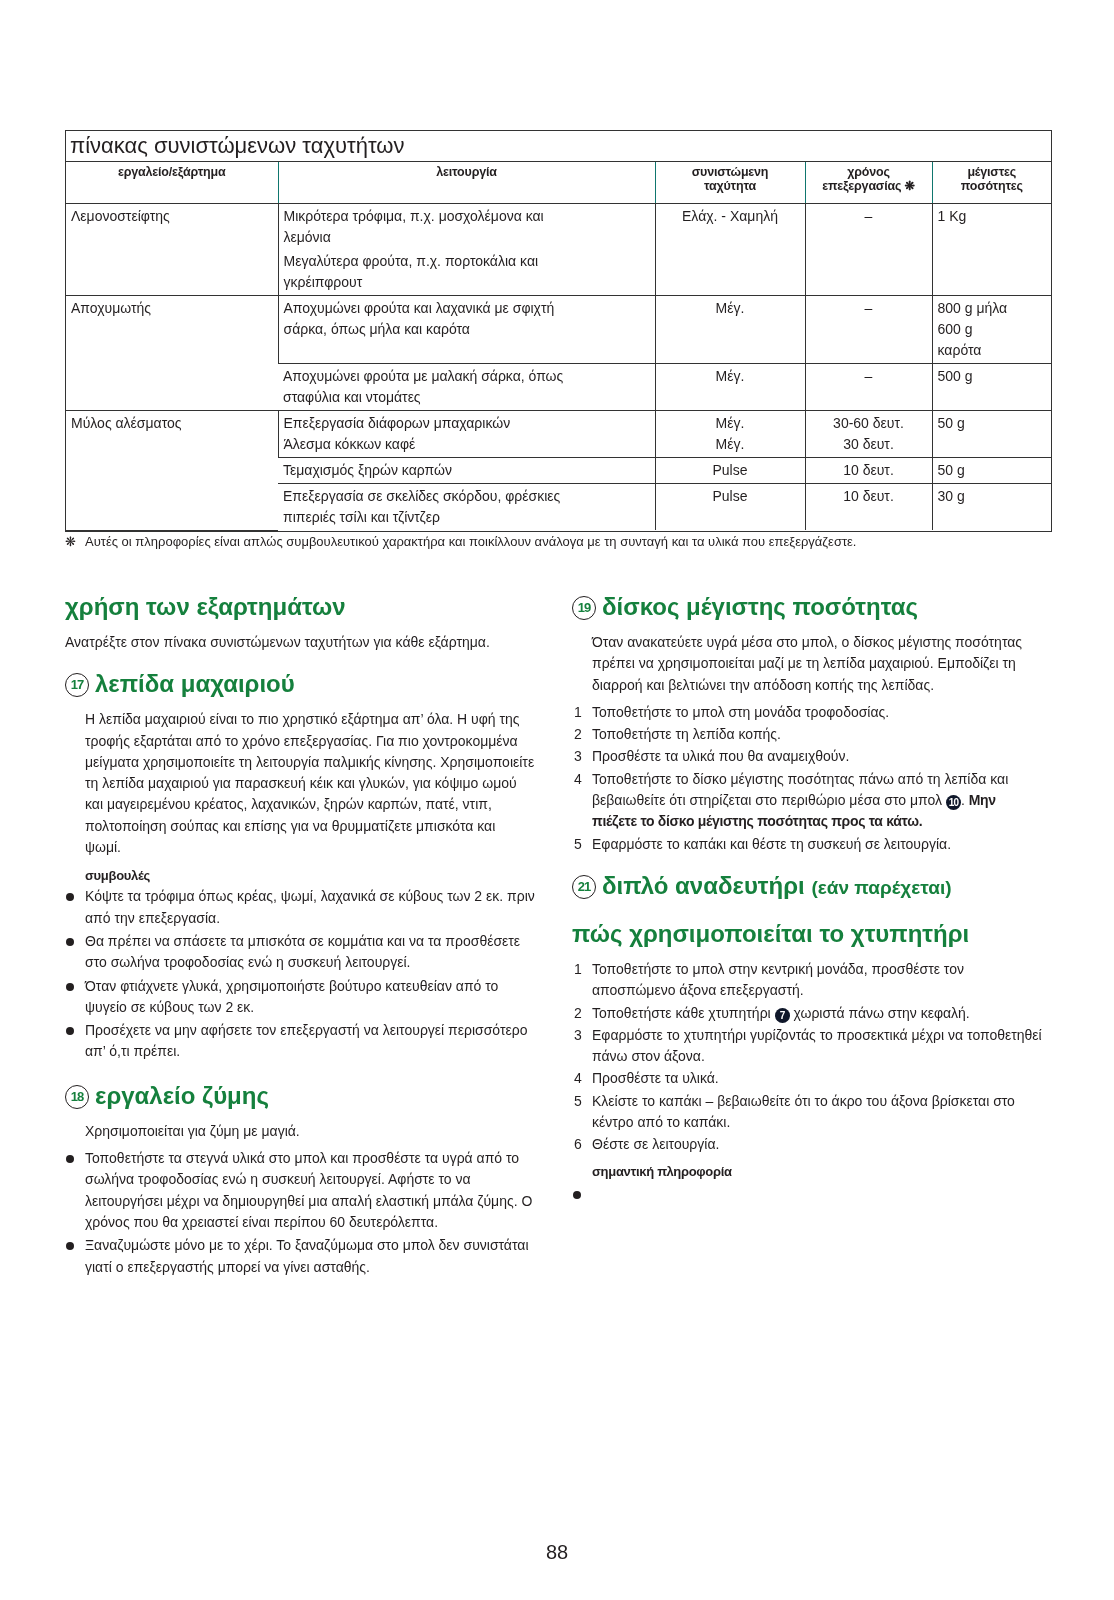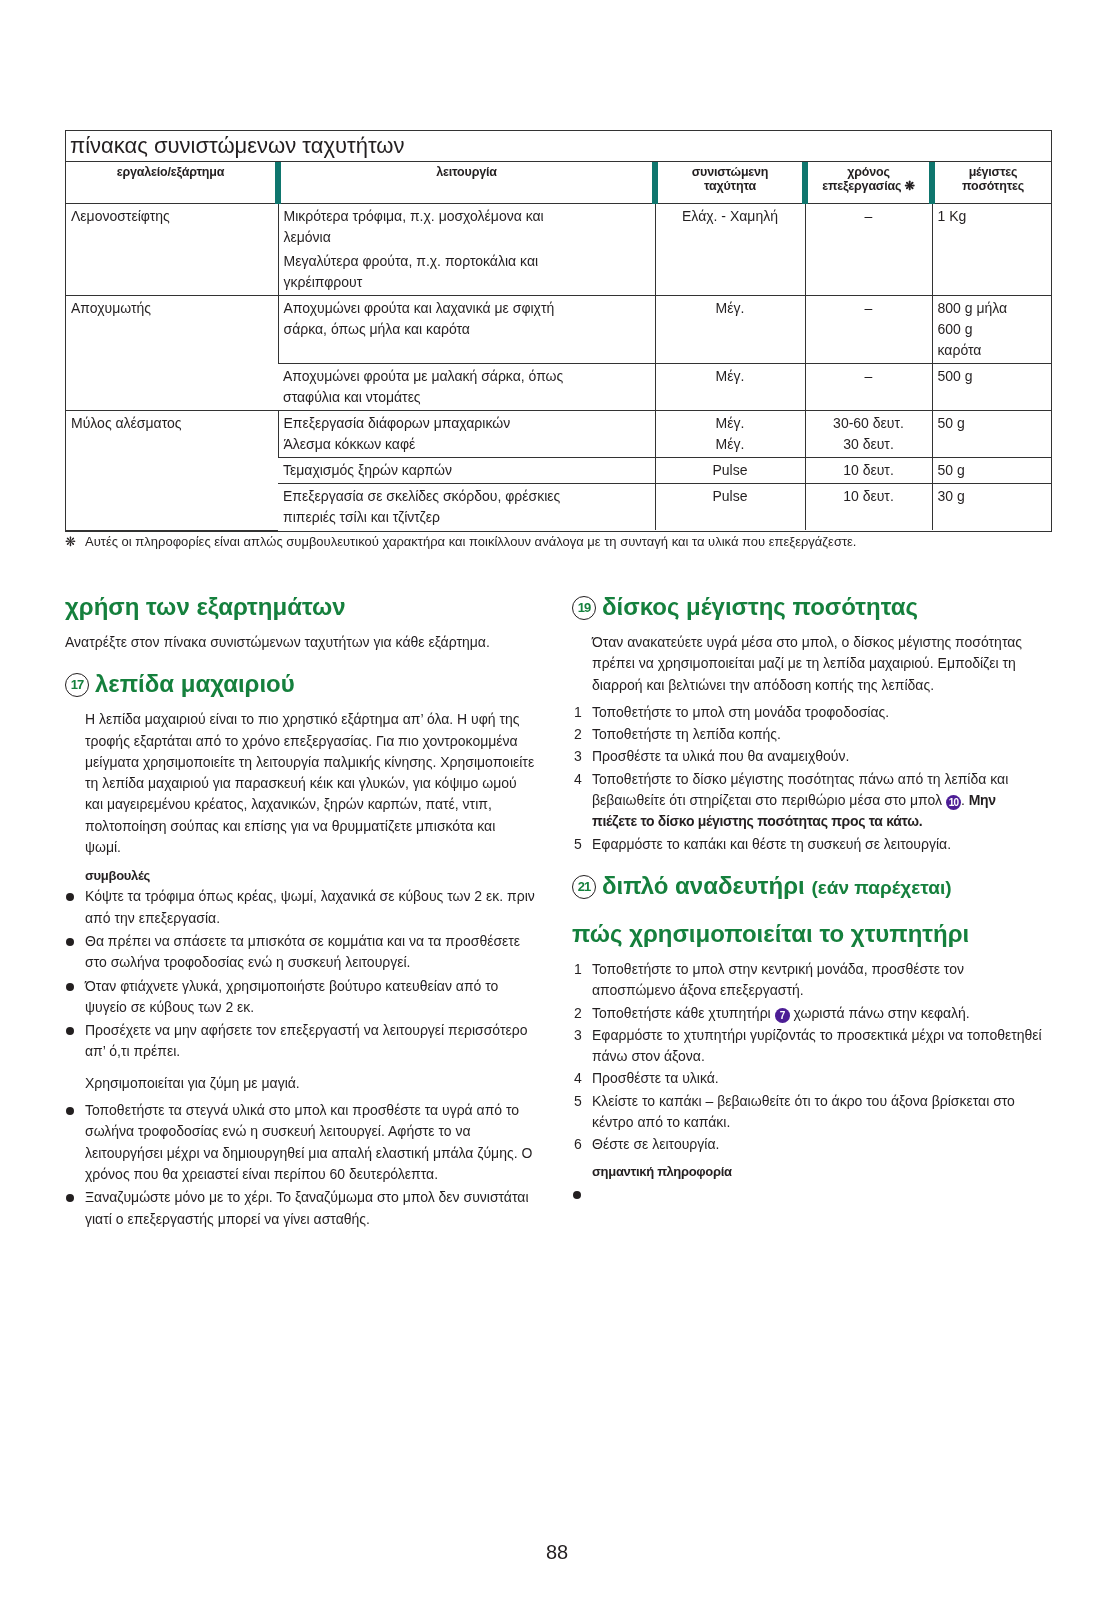--- a/index.html
+++ b/index.html
@@ -18,21 +18,21 @@
     font-size: 22px; line-height: 30px; padding: 0 4px;
     border-bottom: 1px solid #333; height: 30px;
   }
   table.speeds {
     width: 100%; border-collapse: collapse; table-layout: fixed;
     font-size: 14px; line-height: 21px;
   }
   table.speeds th {
     font-weight: bold; font-size: 12.5px; line-height: 14px;
     vertical-align: top; padding: 3px 5px 0 5px; height: 38px;
-    border-left: 6px solid #0f766e; border-bottom: 1px solid #333;
+    border-left: 1px solid #0f766e; border-bottom: 1px solid #333;
     letter-spacing: -0.2px;
   }
   table.speeds th:first-child, table.speeds td:first-child { border-left: none; }
   table.speeds td {
     vertical-align: top; padding: 2px 5px 2px 5px;
     border-left: 1px solid #333; border-bottom: 1px solid #333;
   }
   table.speeds tr:last-child td { border-bottom: none; }
   .c { text-align: center; }
   .l { text-align: center; }
@@ -71,21 +71,21 @@
     position: absolute; left: 1px; top: 7px; width: 8px; height: 8px; border-radius: 50%;
     background: #231f20;
   }
   ol.num { list-style: none; margin: 0; padding: 0; }
   ol.num li { position: relative; padding-left: 20px; font-size: 14px; line-height: 21.3px; margin-bottom: 1px; }
   ol.num li .n { position: absolute; left: 2px; top: 0; }
   .bold { font-weight: bold; letter-spacing: -0.3px; }
   .boldlist li { font-weight: bold; font-size: 13.5px; letter-spacing: -0.3px; }
   .badge-filled {
     display: inline-block; width: 15px; height: 15px; border-radius: 50%;
-    background: #4c1d95; color: #fff; font-size: 10px; line-height: 15px;
+    background: #0f172a; color: #fff; font-size: 10px; line-height: 15px;
     text-align: center; font-weight: bold; vertical-align: -1px; letter-spacing: -1px;
   }
   .page-number {
     position: absolute; left: 527px; top: 1540px; width: 60px; text-align: center;
     font-size: 20px; line-height: 24px;
   }
 </style>
 </head>
 <body>
 
@@ -211,20 +211,23 @@
     <p class="indent" style="margin-top:10px">Η λεπίδα μαχαιριού είναι το πιο χρηστικό εξάρτημα απ’ όλα. Η υφή της τροφής εξαρτάται από το χρόνο επεξεργασίας. Για πιο χοντροκομμένα μείγματα χρησιμοποιείτε τη λειτουργία παλμικής κίνησης. Χρησιμοποιείτε τη λεπίδα μαχαιριού για παρασκευή κέικ και γλυκών, για κόψιμο ωμού και μαγειρεμένου κρέατος, λαχανικών, ξηρών καρπών, πατέ, ντιπ, πολτοποίηση σούπας και επίσης για να θρυμματίζετε μπισκότα και ψωμί.</p>
 
     <div class="tips-title" style="margin-top:8px">συμβουλές</div>
     <ul class="bul">
       <li><span class="dot"></span><span>Κόψτε τα τρόφιμα όπως κρέας, ψωμί, λαχανικά σε κύβους των 2 εκ. πριν από την επεξεργασία.</span></li>
       <li><span class="dot"></span><span>Θα πρέπει να σπάσετε τα μπισκότα σε κομμάτια και να τα προσθέσετε στο σωλήνα τροφοδοσίας ενώ η συσκευή λειτουργεί.</span></li>
       <li><span class="dot"></span><span>Όταν φτιάχνετε γλυκά, χρησιμοποιήστε βούτυρο κατευθείαν από το ψυγείο σε κύβους των 2 εκ.</span></li>
       <li><span class="dot"></span><span>Προσέχετε να μην αφήσετε τον επεξεργαστή να λειτουργεί περισσότερο απ’ ό,τι πρέπει.</span></li>
     </ul>
 
+    <h2 style="margin-top:18px">
+      <span class="num">18</span><span>εργαλείο ζύμης</span>
+    </h2>
     <p class="indent" style="margin-top:10px">Χρησιμοποιείται για ζύμη με μαγιά.</p>
     <ul class="bul" style="margin-top:6px">
       <li><span class="dot"></span><span>Τοποθετήστε τα στεγνά υλικά στο μπολ και προσθέστε τα υγρά από το σωλήνα τροφοδοσίας ενώ η συσκευή λειτουργεί. Αφήστε το να λειτουργήσει μέχρι να δημιουργηθεί μια απαλή ελαστική μπάλα ζύμης. Ο χρόνος που θα χρειαστεί είναι περίπου 60 δευτερόλεπτα.</span></li>
       <li><span class="dot"></span><span>Ξαναζυμώστε μόνο με το χέρι. Το ξαναζύμωμα στο μπολ δεν συνιστάται γιατί ο επεξεργαστής μπορεί να γίνει ασταθής.</span></li>
     </ul>
   </div>
 
   <div class="col col-right">
     <h2>
       <span class="num">19</span><span>δίσκος μέγιστης ποσότητας</span>

